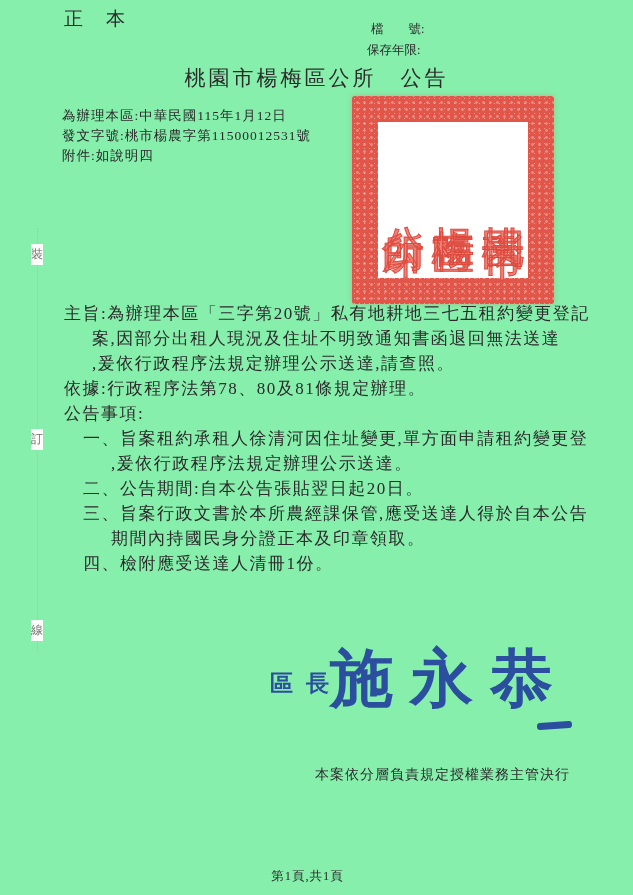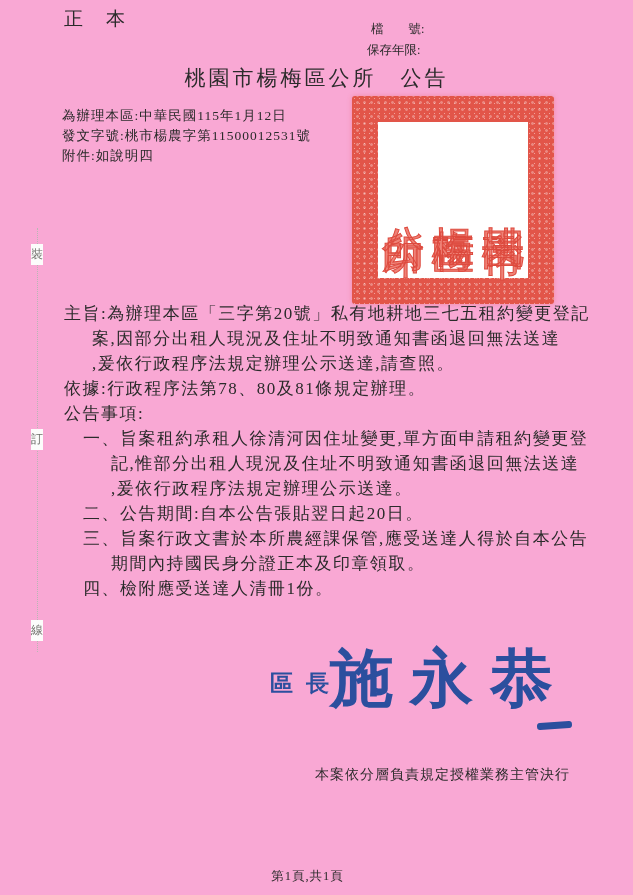--- a/index.html
+++ b/index.html
@@ -1,18 +1,18 @@
 <!DOCTYPE html>
 <html><head>
 <meta charset="utf-8">
 <style>
   html,body{margin:0;padding:0;background:#e8e8e6;}
   .page{
     position:relative;width:633px;height:895px;margin:0 auto;
-    background:#f9a8d4;color:#2b2b2b;overflow:hidden;
+    background:#86efac;color:#2b2b2b;overflow:hidden;
     font-family:"Liberation Serif","DejaVu Serif",serif;
   }
   .copy-label{position:absolute;left:64px;top:6px;font-size:19px;letter-spacing:2px;}
   .file-no{position:absolute;left:371px;top:21px;font-size:12.5px;}
   .retention{position:absolute;left:367px;top:42px;font-size:12.5px;}
   .doc-title{position:absolute;left:0;right:0;top:64px;text-align:center;font-size:21px;letter-spacing:3px;}
   .meta{position:absolute;left:62px;top:106px;font-size:13.5px;line-height:20px;letter-spacing:1px;}
   .meta div{white-space:nowrap;}
 
   
@@ -81,21 +81,20 @@
     </div>
   </div>
 
   <div class="doc-body">
     <div class="bline ind0">主旨:為辦理本區「三字第20號」私有地耕地三七五租約變更登記</div>
     <div class="bline ind1">案,因部分出租人現況及住址不明致通知書函退回無法送達</div>
     <div class="bline ind1">,爰依行政程序法規定辦理公示送達,請查照。</div>
     <div class="bline ind0">依據:行政程序法第78、80及81條規定辦理。</div>
     <div class="bline ind0">公告事項:</div>
     <div class="bline ind2">一、旨案租約承租人徐清河因住址變更,單方面申請租約變更登</div>
-    <div class="bline ind3">記,惟部分出租人現況及住址不明致通知書函退回無法送達</div>
     <div class="bline ind3">,爰依行政程序法規定辦理公示送達。</div>
     <div class="bline ind2">二、公告期間:自本公告張貼翌日起20日。</div>
     <div class="bline ind2">三、旨案行政文書於本所農經課保管,應受送達人得於自本公告</div>
     <div class="bline ind3">期間內持國民身分證正本及印章領取。</div>
     <div class="bline ind2">四、檢附應受送達人清冊1份。</div>
   </div>
 
   <div class="sig-title">區長</div>
   <div class="sig-name">施永恭</div>
   <div class="sig-underline"></div>

